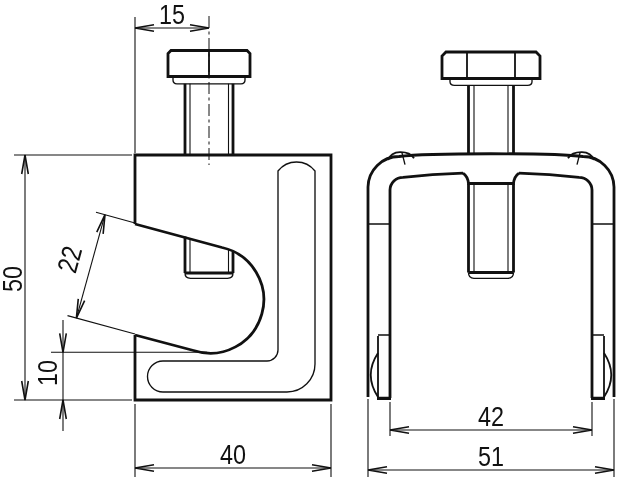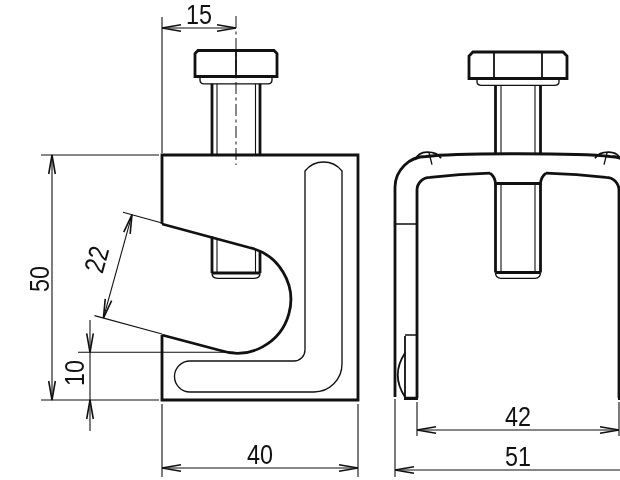--- a/index.html
+++ b/index.html
@@ -1,17 +1,17 @@
 <!DOCTYPE html>
 <html style="--line-color: #111111; --bg-color: #ffffff;"><head>
 <meta charset="utf-8">
 <style>
   :root { --line-color:#111111; --bg-color:#ffffff; }
   html,body { margin:0; padding:0; background:var(--bg-color); }
-  .canvas { width:568px; height:480px; background:var(--bg-color);margin-left:27px; }
+  .canvas { width:568px; height:480px; background:var(--bg-color); }
   svg { display:block; }
   .thick  { fill:none; stroke:var(--line-color); stroke-width:2.8; }
   .xthick { fill:none; stroke:var(--line-color); stroke-width:3.2; }
   .med    { fill:none; stroke:var(--line-color); stroke-width:1.8; }
   .thin   { fill:none; stroke:var(--line-color); stroke-width:1.35; }
   .hair   { fill:none; stroke:var(--line-color); stroke-width:1.1; }
   .dimline{ fill:none; stroke:var(--line-color); stroke-width:1.1; }
   .arrow  { fill:none; stroke:var(--line-color); stroke-width:1.6; }
   .centerline { fill:none; stroke:var(--line-color); stroke-width:1;
                 stroke-dasharray:12 3.5 3 3.5; }

